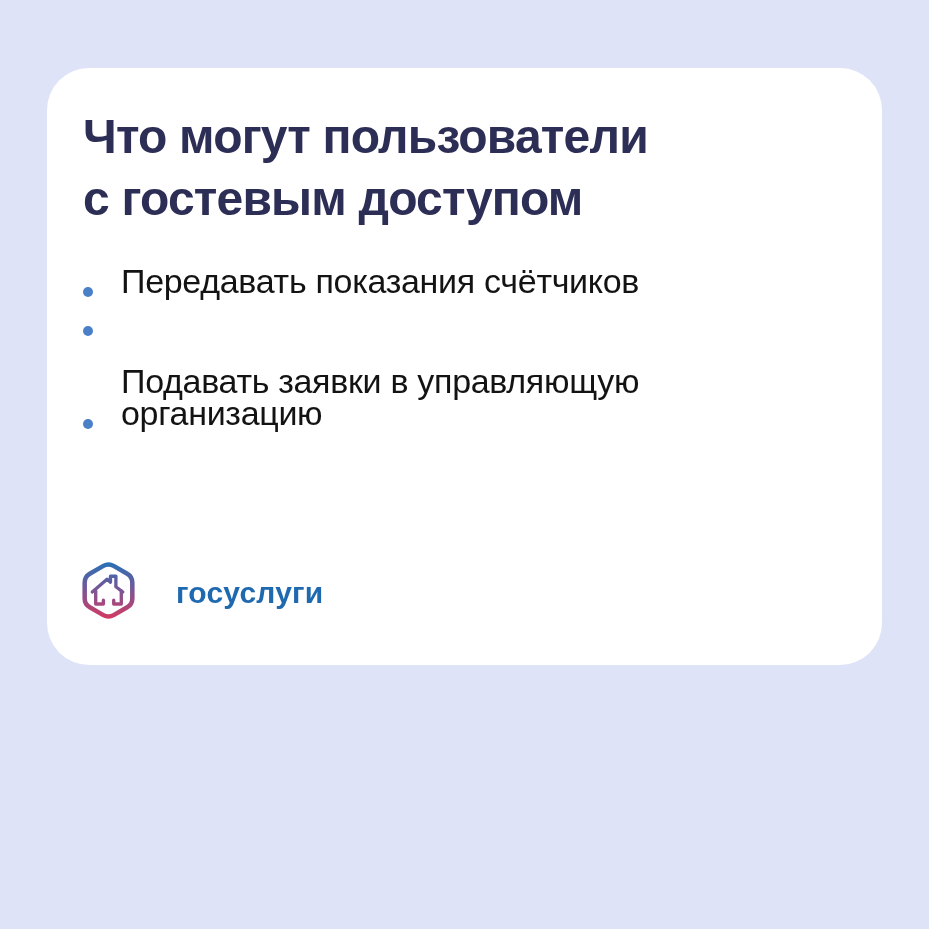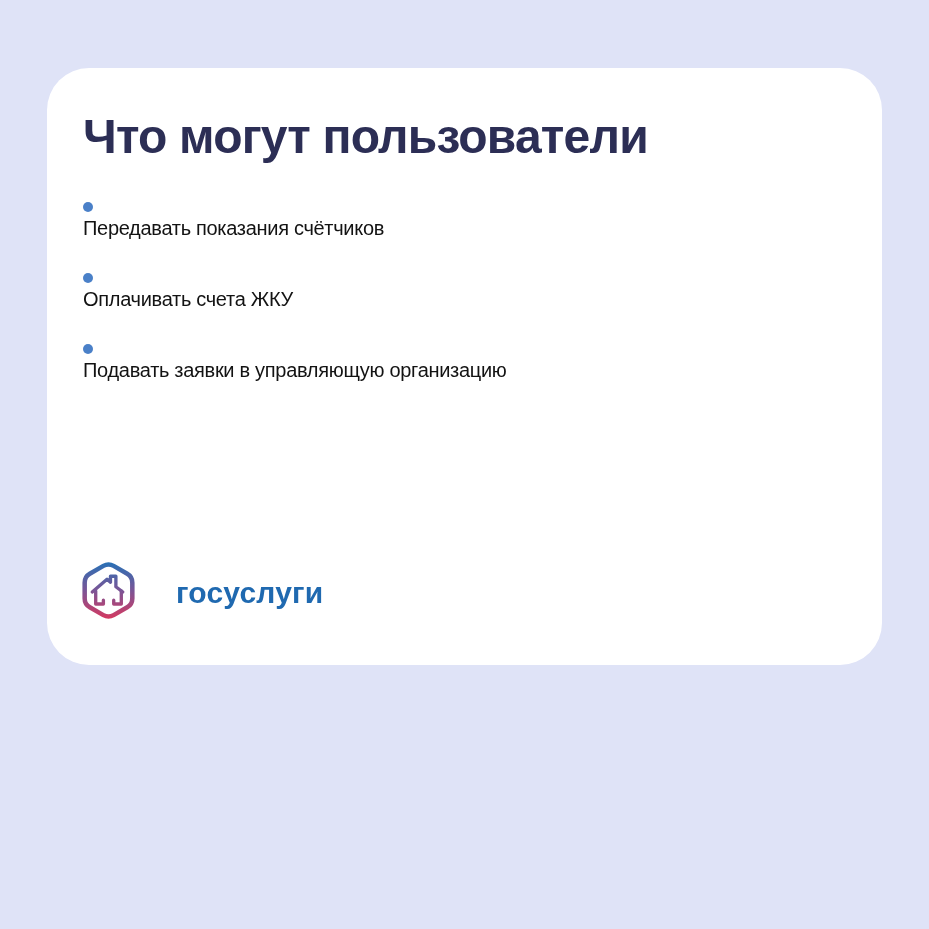--- a/index.html
+++ b/index.html
@@ -33,27 +33,26 @@
     color: #2c2e55;
   }
   .title span { display: block; }
   .bullet-list {
     list-style: none;
     margin: 34px 0 0 0;
     padding: 0;
   }
   .bullet-list li {
     display: flex;
-    align-items: flex-start;
+    align-items: flex-end;
     margin-bottom: 29px;
-    font-size: 20px;
+    font-size: 34px;
     line-height: 32px;
     color: #131313;
     letter-spacing: -0.3px;
-    flex-direction: column;
   }
   .dot {
     flex: 0 0 auto;
     width: 10px;
     height: 10px;
     border-radius: 50%;
     background: #4a80c8;
     margin-right: 28px;
   }
   .logo {
@@ -87,30 +86,30 @@
     letter-spacing: 0.5px;
   }
 </style>
 </head>
 <body>
 
 <div class="card">
 
   <h1 class="title">
     <span>Что могут пользователи</span>
+    <span>с гостевым доступом</span>
   </h1>
 
   <ul class="bullet-list">
     <li>
       <span class="dot"></span>
       <span>Передавать показания счётчиков</span>
     </li>
     <li>
       <span class="dot"></span>
-      <span>Оплачивать счета ЖКУ</span>
     </li>
     <li>
       <span class="dot"></span>
       <span>Подавать заявки в управляющую организацию</span>
     </li>
   </ul>
 
   <div class="logo">
     <span class="logo-icon">
       <svg width="63" height="65" viewBox="0 0 64 64" xmlns="http://www.w3.org/2000/svg" aria-hidden="true">

